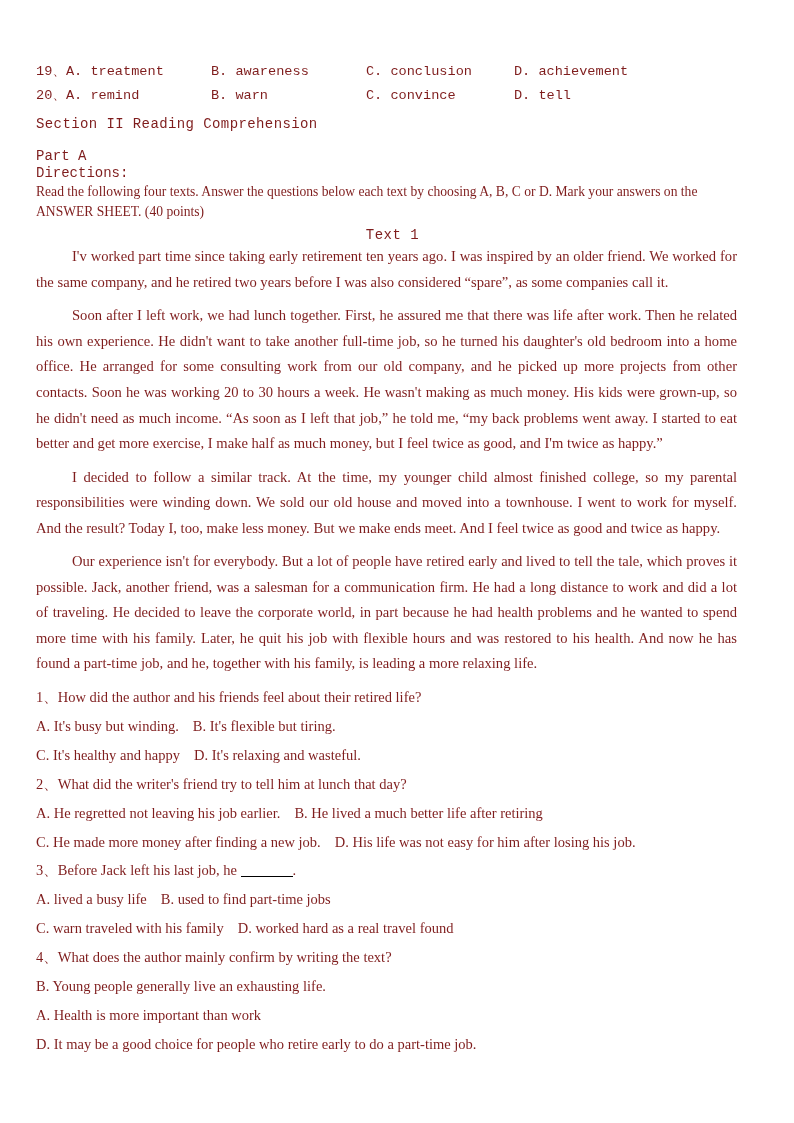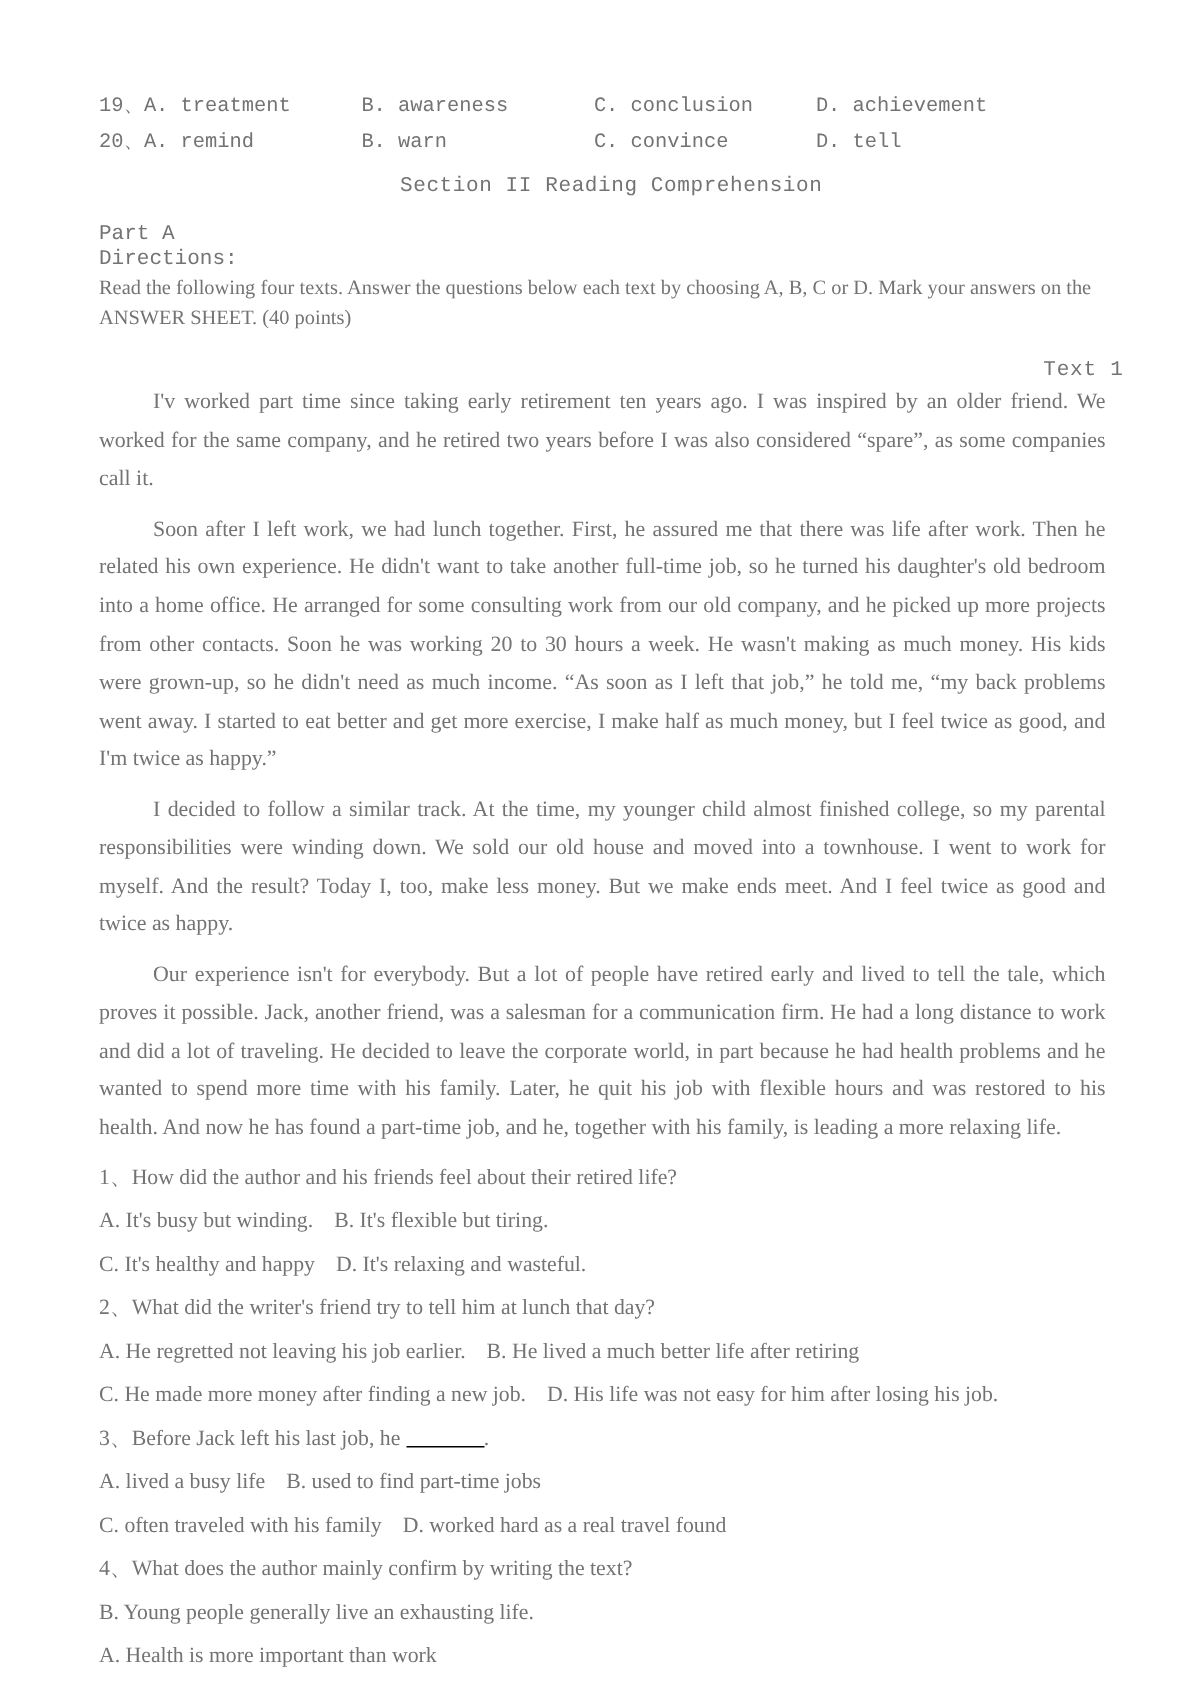--- a/index.html
+++ b/index.html
@@ -6,43 +6,43 @@
     margin: 0;
     padding: 0;
     background: #ffffff;
   }
   .page {
     width: 794px;
     height: 1123px;
     position: relative;
     background: #ffffff;
     box-sizing: border-box;
-    padding: 60px 45px 40px 66px;
+    padding: 60px 45px 40px 36px;
     font-family: "Liberation Serif", serif;
-    color: #737373;
+    color: #7f1d1d;
   }
 
   
   .opt-row {
     font-family: "Liberation Mono", monospace;
     font-size: 13.6px;
     line-height: 1.8;
     white-space: pre;
   }
   .opt-row .num { display: inline-block; }
   .opt-a { display: inline-block; width: 145px; }
   .opt-b { display: inline-block; width: 155px; }
   .opt-c { display: inline-block; width: 148px; }
   .opt-d { display: inline-block; }
 
   
   .section-head {
     font-family: "Liberation Mono", monospace;
     font-size: 14px;
-    text-align: center;
+    text-align: left;
     margin-top: 7px;
     letter-spacing: 0.4px;
   }
   .part-a {
     font-family: "Liberation Mono", monospace;
     font-size: 14px;
     margin-top: 16px;
   }
   .directions {
     font-family: "Liberation Mono", monospace;
@@ -52,22 +52,22 @@
   .directions-body {
     font-family: Liberation Serif, serif;
     font-size: 13.6px;
     line-height: 1.45;
     margin-top: 1px;
     max-width: 690px;
   }
   .text-label {
     font-family: "Liberation Mono", monospace;
     font-size: 14px;
-    text-align: right;
-    margin-top: 18px;
+    text-align: center;
+    margin-top: 6px;
     margin-bottom: 1px;
     letter-spacing: 0.5px;
   }
 
   
   p.body {
     font-family: "Liberation Serif", serif;
     font-size: 14.6px;
     line-height: 1.75;
     margin: 0 12px 8px 0;
@@ -118,20 +118,20 @@
   <p class="q">1、How did the author and his friends feel about their retired life?</p>
   <p class="q opts"><span>A. It's busy but winding.</span><span class="gap-sm"></span><span>B. It's flexible but tiring.</span></p>
   <p class="q opts"><span>C. It's healthy and happy</span><span class="gap-sm"></span><span>D. It's relaxing and wasteful.</span></p>
 
   <p class="q">2、What did the writer's friend try to tell him at lunch that day?</p>
   <p class="q opts"><span>A. He regretted not leaving his job earlier.</span><span class="gap-sm"></span><span>B. He lived a much better life after retiring</span></p>
   <p class="q opts"><span>C. He made more money after finding a new job.</span><span class="gap-sm"></span><span>D. His life was not easy for him after losing his job.</span></p>
 
   <p class="q"><span>3、Before Jack left his last job, he</span> <span class="blank"></span><span>.</span></p>
   <p class="q opts"><span>A. lived a busy life</span><span class="gap-sm"></span><span>B. used to find part-time jobs</span></p>
-  <p class="q opts"><span>C. often traveled with his family</span><span class="gap-sm"></span><span>D. worked hard as a real travel found</span></p>
+  <p class="q opts"><span>C. warn traveled with his family</span><span class="gap-sm"></span><span>D. worked hard as a real travel found</span></p>
 
   <p class="q">4、What does the author mainly confirm by writing the text?</p>
   <p class="q opts">B. Young people generally live an exhausting life.</p>
   <p class="q opts">A. Health is more important than work</p>
   <p class="q opts">D. It may be a good choice for people who retire early to do a part-time job.</p>
 
 </div>
 
 </body></html>

